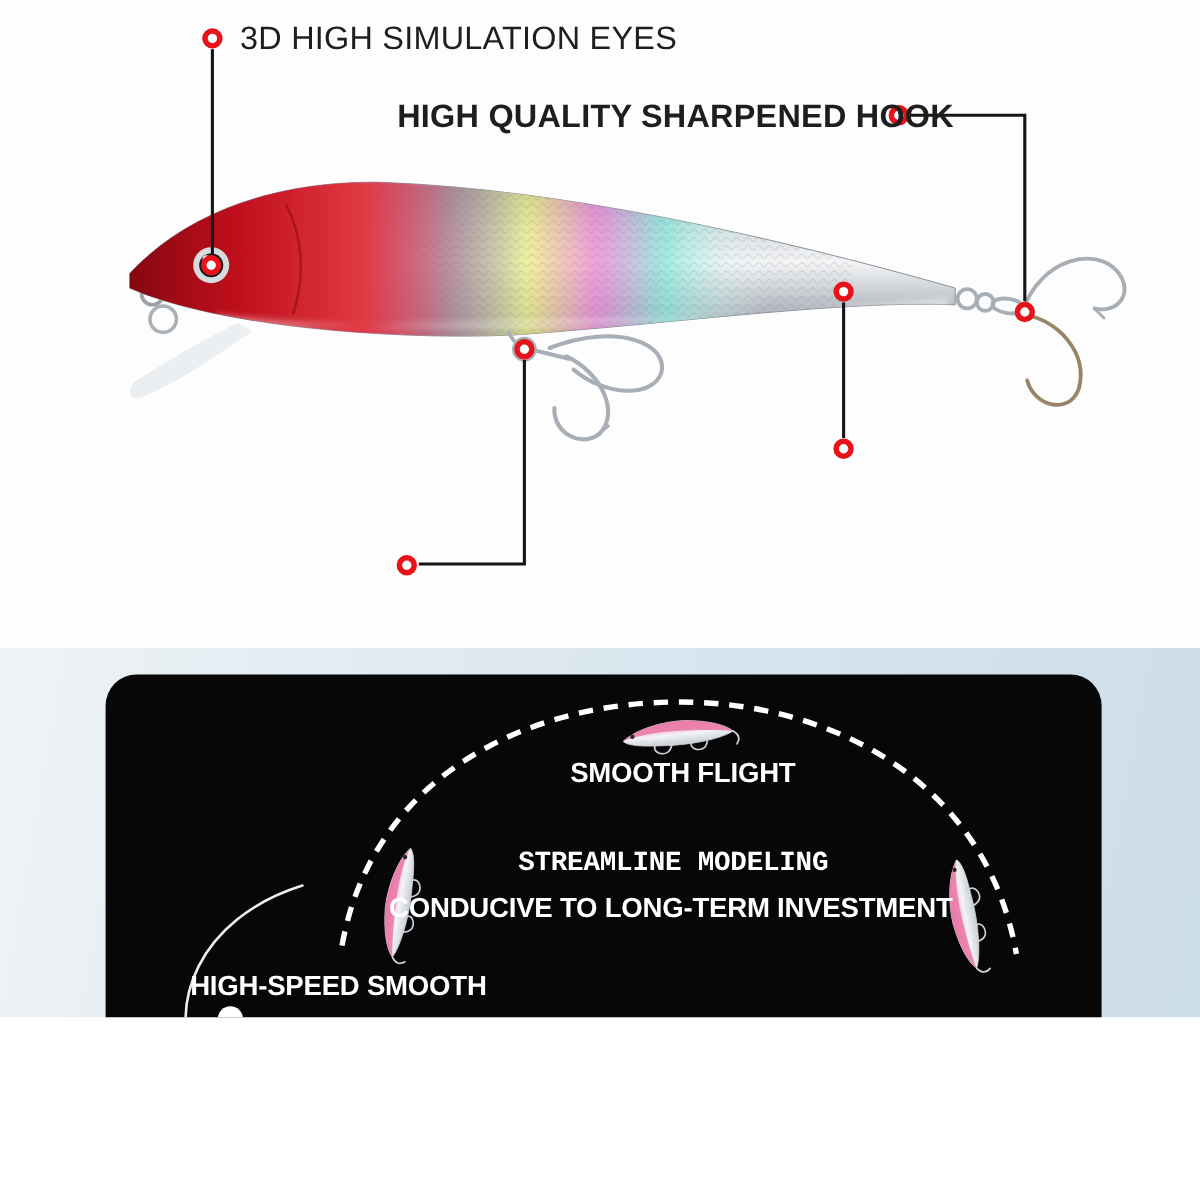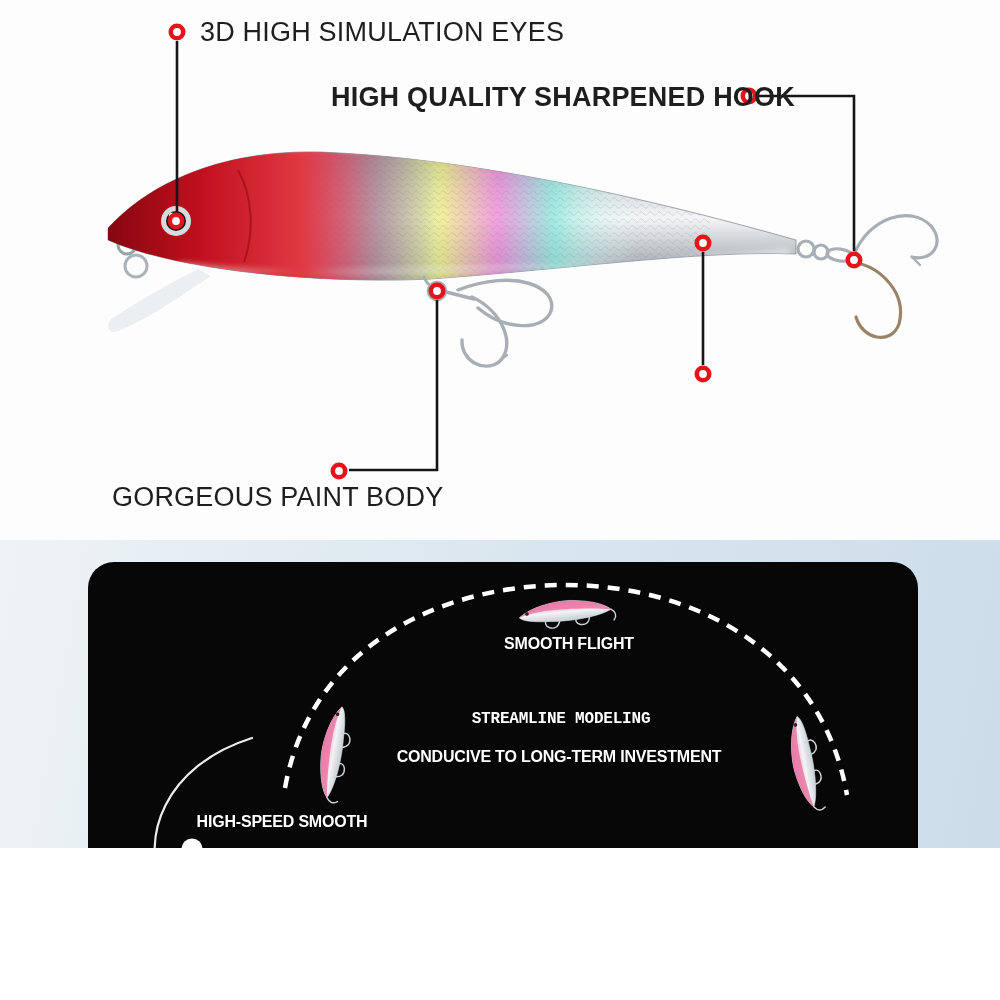--- a/index.html
+++ b/index.html
@@ -13,21 +13,21 @@
   .lbl.center{transform:translate(-50%,-50%);}
   
   .bottom{position:absolute;left:0;top:540px;width:1000px;height:460px;
           background:linear-gradient(100deg,#eef3f6 0%,#dde8f0 40%,#cbdce9 100%);}
   .bottom::after{content:"";position:absolute;left:0;bottom:0;width:100%;height:9px;
           background:#e9f0f5;}
   .panel{position:absolute;left:88px;top:22px;width:830px;height:425px;
          background:#070707;border-radius:26px;}
   .panel svg{position:absolute;left:-88px;top:-22px;}
   .plbl{position:absolute;white-space:nowrap;color:#ffffff;font-weight:bold;
-        font-size:16px;letter-spacing:-.2px;transform:translate(-50%,-50%);}
+        font-size:23px;letter-spacing:-.2px;transform:translate(-50%,-50%);}
 </style>
 </head>
 <body>
 
 <div class="stage">
 
   <section class="top">
 
     <svg width="1000" height="540" viewBox="0 0 1000 540">
       <defs>
@@ -131,21 +131,20 @@
         <use href="#marker" x="844" y="250"></use>
         <use href="#marker" x="693" y="233"></use>
         <use href="#marker" x="693" y="364"></use>
         <use href="#marker" x="427" y="281"></use>
         <use href="#marker" x="329" y="461"></use>
       </g>
     </svg>
 
     <div class="lbl" style="left:200px;top:32px;">3D HIGH SIMULATION EYES</div>
     <div class="lbl" style="left:331px;top:97px;font-weight:bold;">HIGH QUALITY SHARPENED HOOK</div>
-    <div class="lbl" style="left:112px;top:497px;">GORGEOUS PAINT BODY</div>
   </section>
 
   <section class="bottom">
     <div class="panel">
 
       <svg width="1000" height="460" viewBox="0 0 1000 460">
         <defs>
           <linearGradient id="miniGrad" x1="0" y1="0" x2="0" y2="1">
             <stop offset="0" stop-color="#ef8fb4"></stop>
             <stop offset=".33" stop-color="#f6c0d4"></stop>

